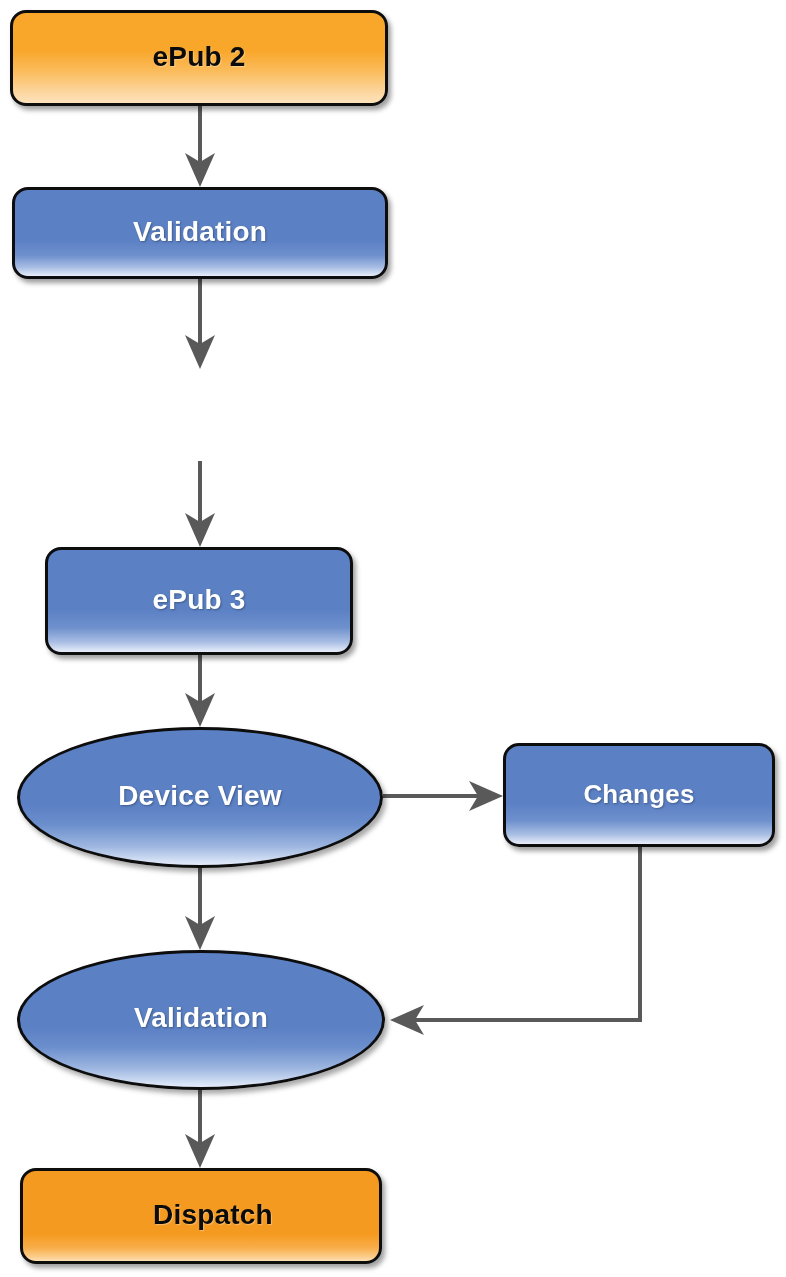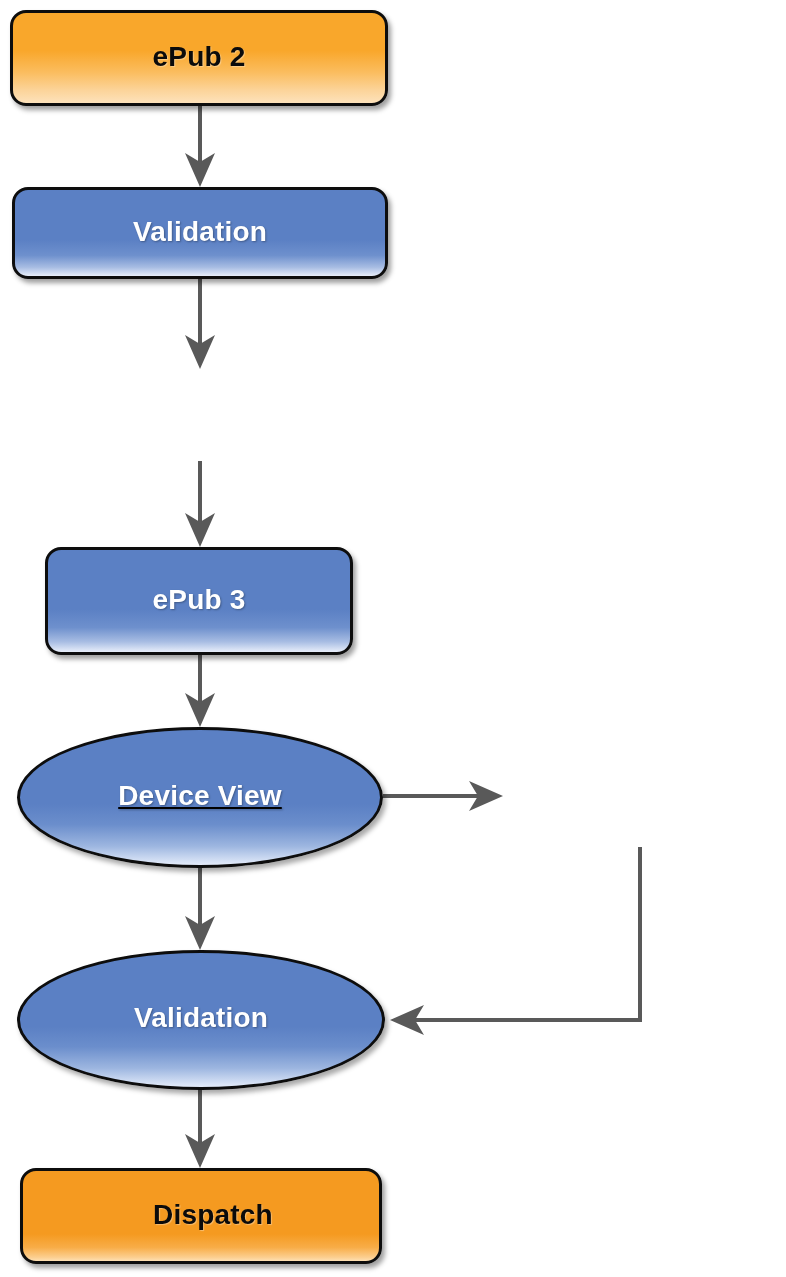--- a/index.html
+++ b/index.html
@@ -152,24 +152,27 @@
 
   <div class="node rect blue" style="left:12px; top:187px; width:376px; height:92px;">
     <span class="node-label label-light fs-28">Validation</span>
   </div>
 
 
   <div class="node rect blue" style="left:45px; top:547px; width:308px; height:108px;">
     <span class="node-label label-light fs-28">ePub 3</span>
   </div>
 
-  <div class="node ellipse" style="left:17px; top:727px; width:366px; height:141px;text-decoration:underline;">
+  <div class="node ellipse" style="left:17px; top:727px; width:366px; height:141px;">
     <span class="node-label label-light fs-28">Device View</span>
   </div>
 
+  <div class="node rect blue" style="left:503px; top:743px; width:272px; height:104px;">
+    <span class="node-label label-light fs-26">Changes</span>
+  </div>
 
   <div class="node ellipse" style="left:17px; top:950px; width:368px; height:140px;">
     <span class="node-label label-light fs-28">Validation</span>
   </div>
 
   <div class="node rect orange-strong" style="left:20px; top:1168px; width:362px; height:96px;padding-left:24px;">
     <span class="node-label label-dark fs-28">Dispatch</span>
   </div>
 
 </div>

